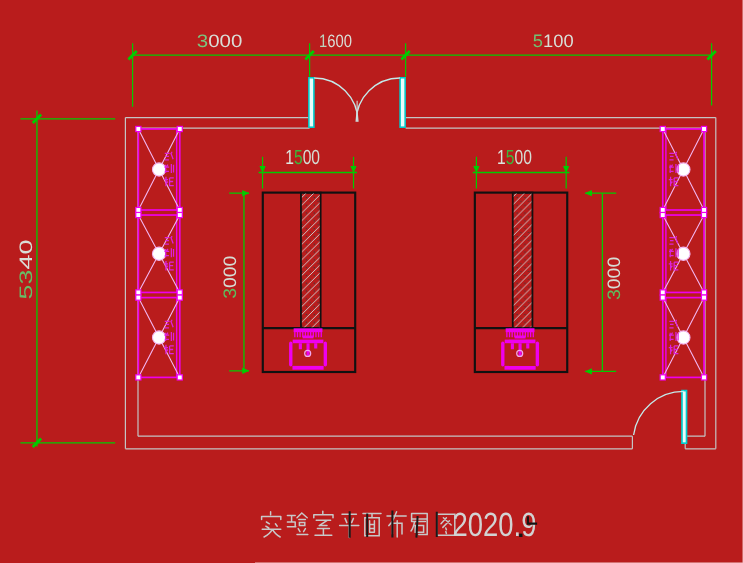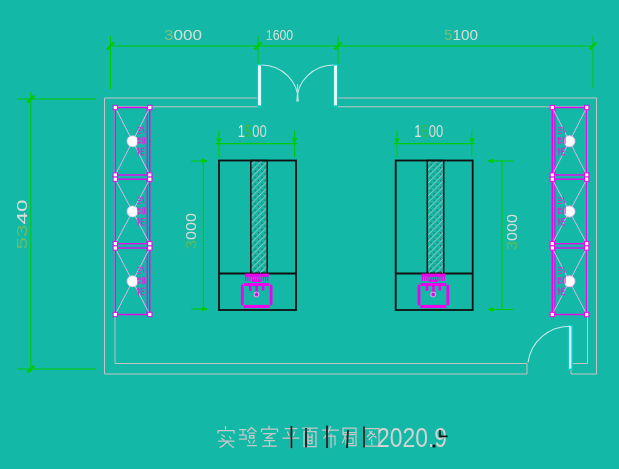--- a/index.html
+++ b/index.html
@@ -1,16 +1,16 @@
 <!DOCTYPE html>
 <html><head>
 <meta charset="utf-8">
 <style>
   html,body{margin:0;padding:0;background:#ffffff;}
-  .wrap{position:relative;width:619px;height:469px;background:#14b8a6;overflow:hidden;
+  .wrap{position:relative;width:619px;height:469px;background:#b91c1c;overflow:hidden;
         font-family:"Liberation Sans",sans-serif;}
   svg{position:absolute;left:0;top:0;}
   text{font-family:"Liberation Sans",sans-serif;}
 </style>
 </head>
 <body>
 <div class="wrap">
 <svg width="619" height="469" viewBox="0 0 619 469">
 <defs>
   <pattern id="hatch" patternUnits="userSpaceOnUse" width="6.5" height="6.5">

